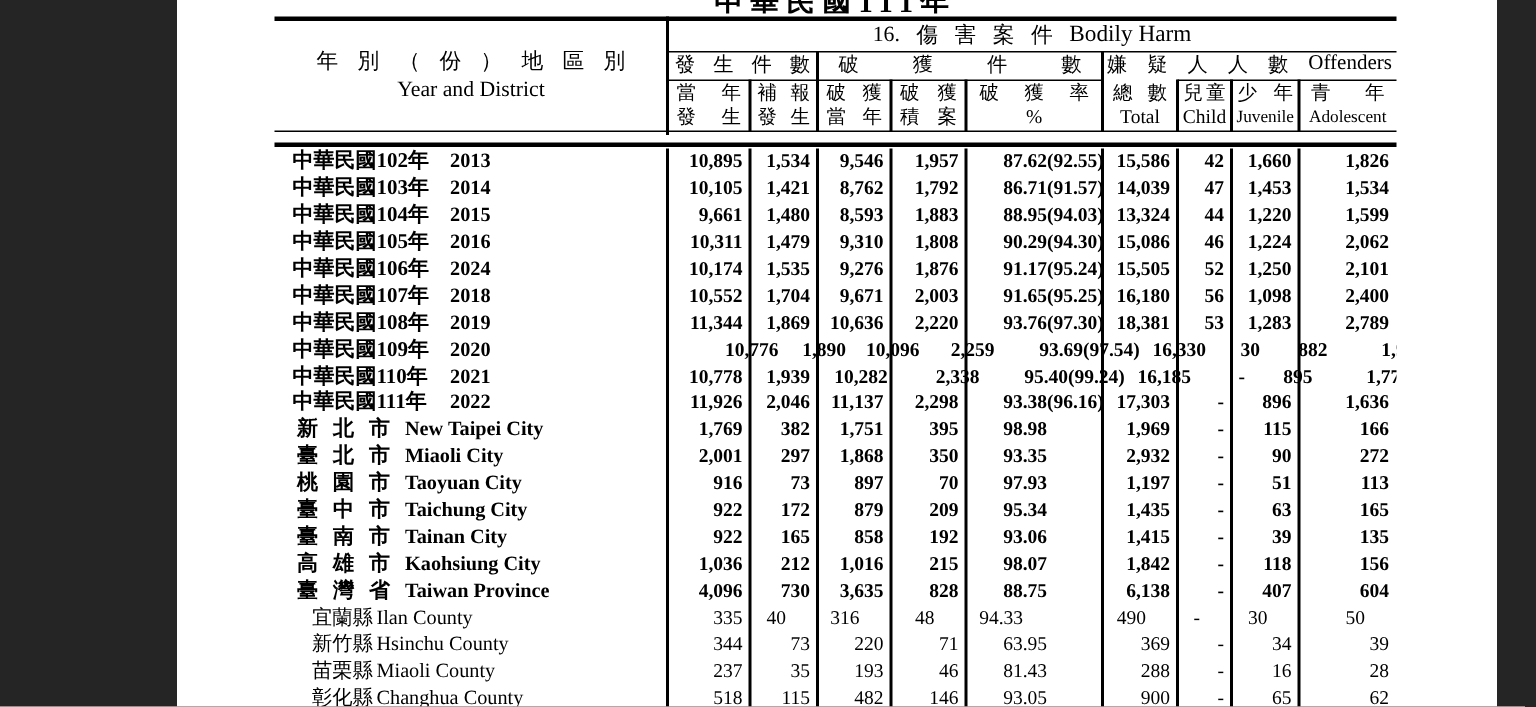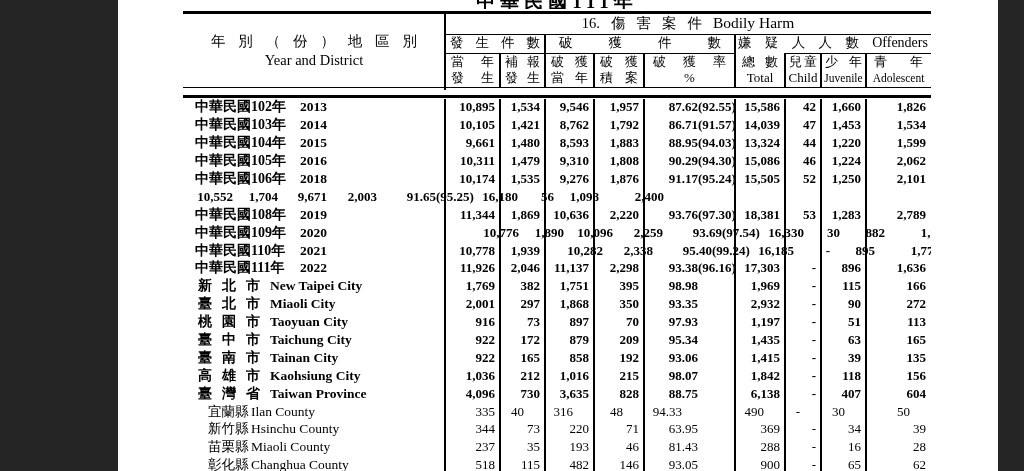--- a/index.html
+++ b/index.html
@@ -281,36 +281,40 @@
             <span class="r2">(94.30)</span>
           </div>
           <div class="c" style="width: 50px;">15,086</div>
           <div class="c" style="width: 36px;">46</div>
           <div class="c" style="width: 45px;">1,224</div>
           <div class="c" style="width: 65px;">2,062</div>
         </div>
         <div class="trow b">
           <div class="c c0" style="width: 262px;">
             <span class="zh-year">中華民國106年</span>
-            <span class="en-year">2018</span>
+            <span class="en-year">2024</span>
           </div>
           <div class="c" style="width: 55px;">10,174</div>
           <div class="c" style="width: 45px;">1,535</div>
           <div class="c" style="width: 49px;">9,276</div>
           <div class="c" style="width: 50px;">1,876</div>
           <div class="c rate" style="width: 91px;">
             <span class="r1">91.17</span>
             <span class="r2">(95.24)</span>
           </div>
           <div class="c" style="width: 50px;">15,505</div>
           <div class="c" style="width: 36px;">52</div>
           <div class="c" style="width: 45px;">1,250</div>
           <div class="c" style="width: 65px;">2,101</div>
         </div>
         <div class="trow b">
+          <div class="c c0" style="width: 262px;">
+            <span class="zh-year">中華民國107年</span>
+            <span class="en-year">2018</span>
+          </div>
           <div class="c" style="width: 55px;">10,552</div>
           <div class="c" style="width: 45px;">1,704</div>
           <div class="c" style="width: 49px;">9,671</div>
           <div class="c" style="width: 50px;">2,003</div>
           <div class="c rate" style="width: 91px;">
             <span class="r1">91.65</span>
             <span class="r2">(95.25)</span>
           </div>
           <div class="c" style="width: 50px;">16,180</div>
           <div class="c" style="width: 36px;">56</div>
@@ -353,21 +357,21 @@
           <div class="c" style="width: 45px;">882</div>
           <div class="c" style="width: 65px;">1,983</div>
         </div>
         <div class="trow b">
           <div class="c c0" style="width: 262px;">
             <span class="zh-year">中華民國110年</span>
             <span class="en-year">2021</span>
           </div>
           <div class="c" style="width: 55px;">10,778</div>
           <div class="c" style="width: 45px;">1,939</div>
-          <div class="c" style="width: 63px;">10,282</div>
+          <div class="c" style="width: 63px; text-align: center;">10,282</div>
           <div class="c" style="width: 50px;">2,338</div>
           <div class="c rate" style="width: 91px;">
             <span class="r1">95.40</span>
             <span class="r2">(99.24)</span>
           </div>
           <div class="c" style="width: 50px;">16,185</div>
           <div class="c" style="width: 36px;">-</div>
           <div class="c" style="width: 45px;">895</div>
           <div class="c" style="width: 65px;">1,774</div>
         </div>

